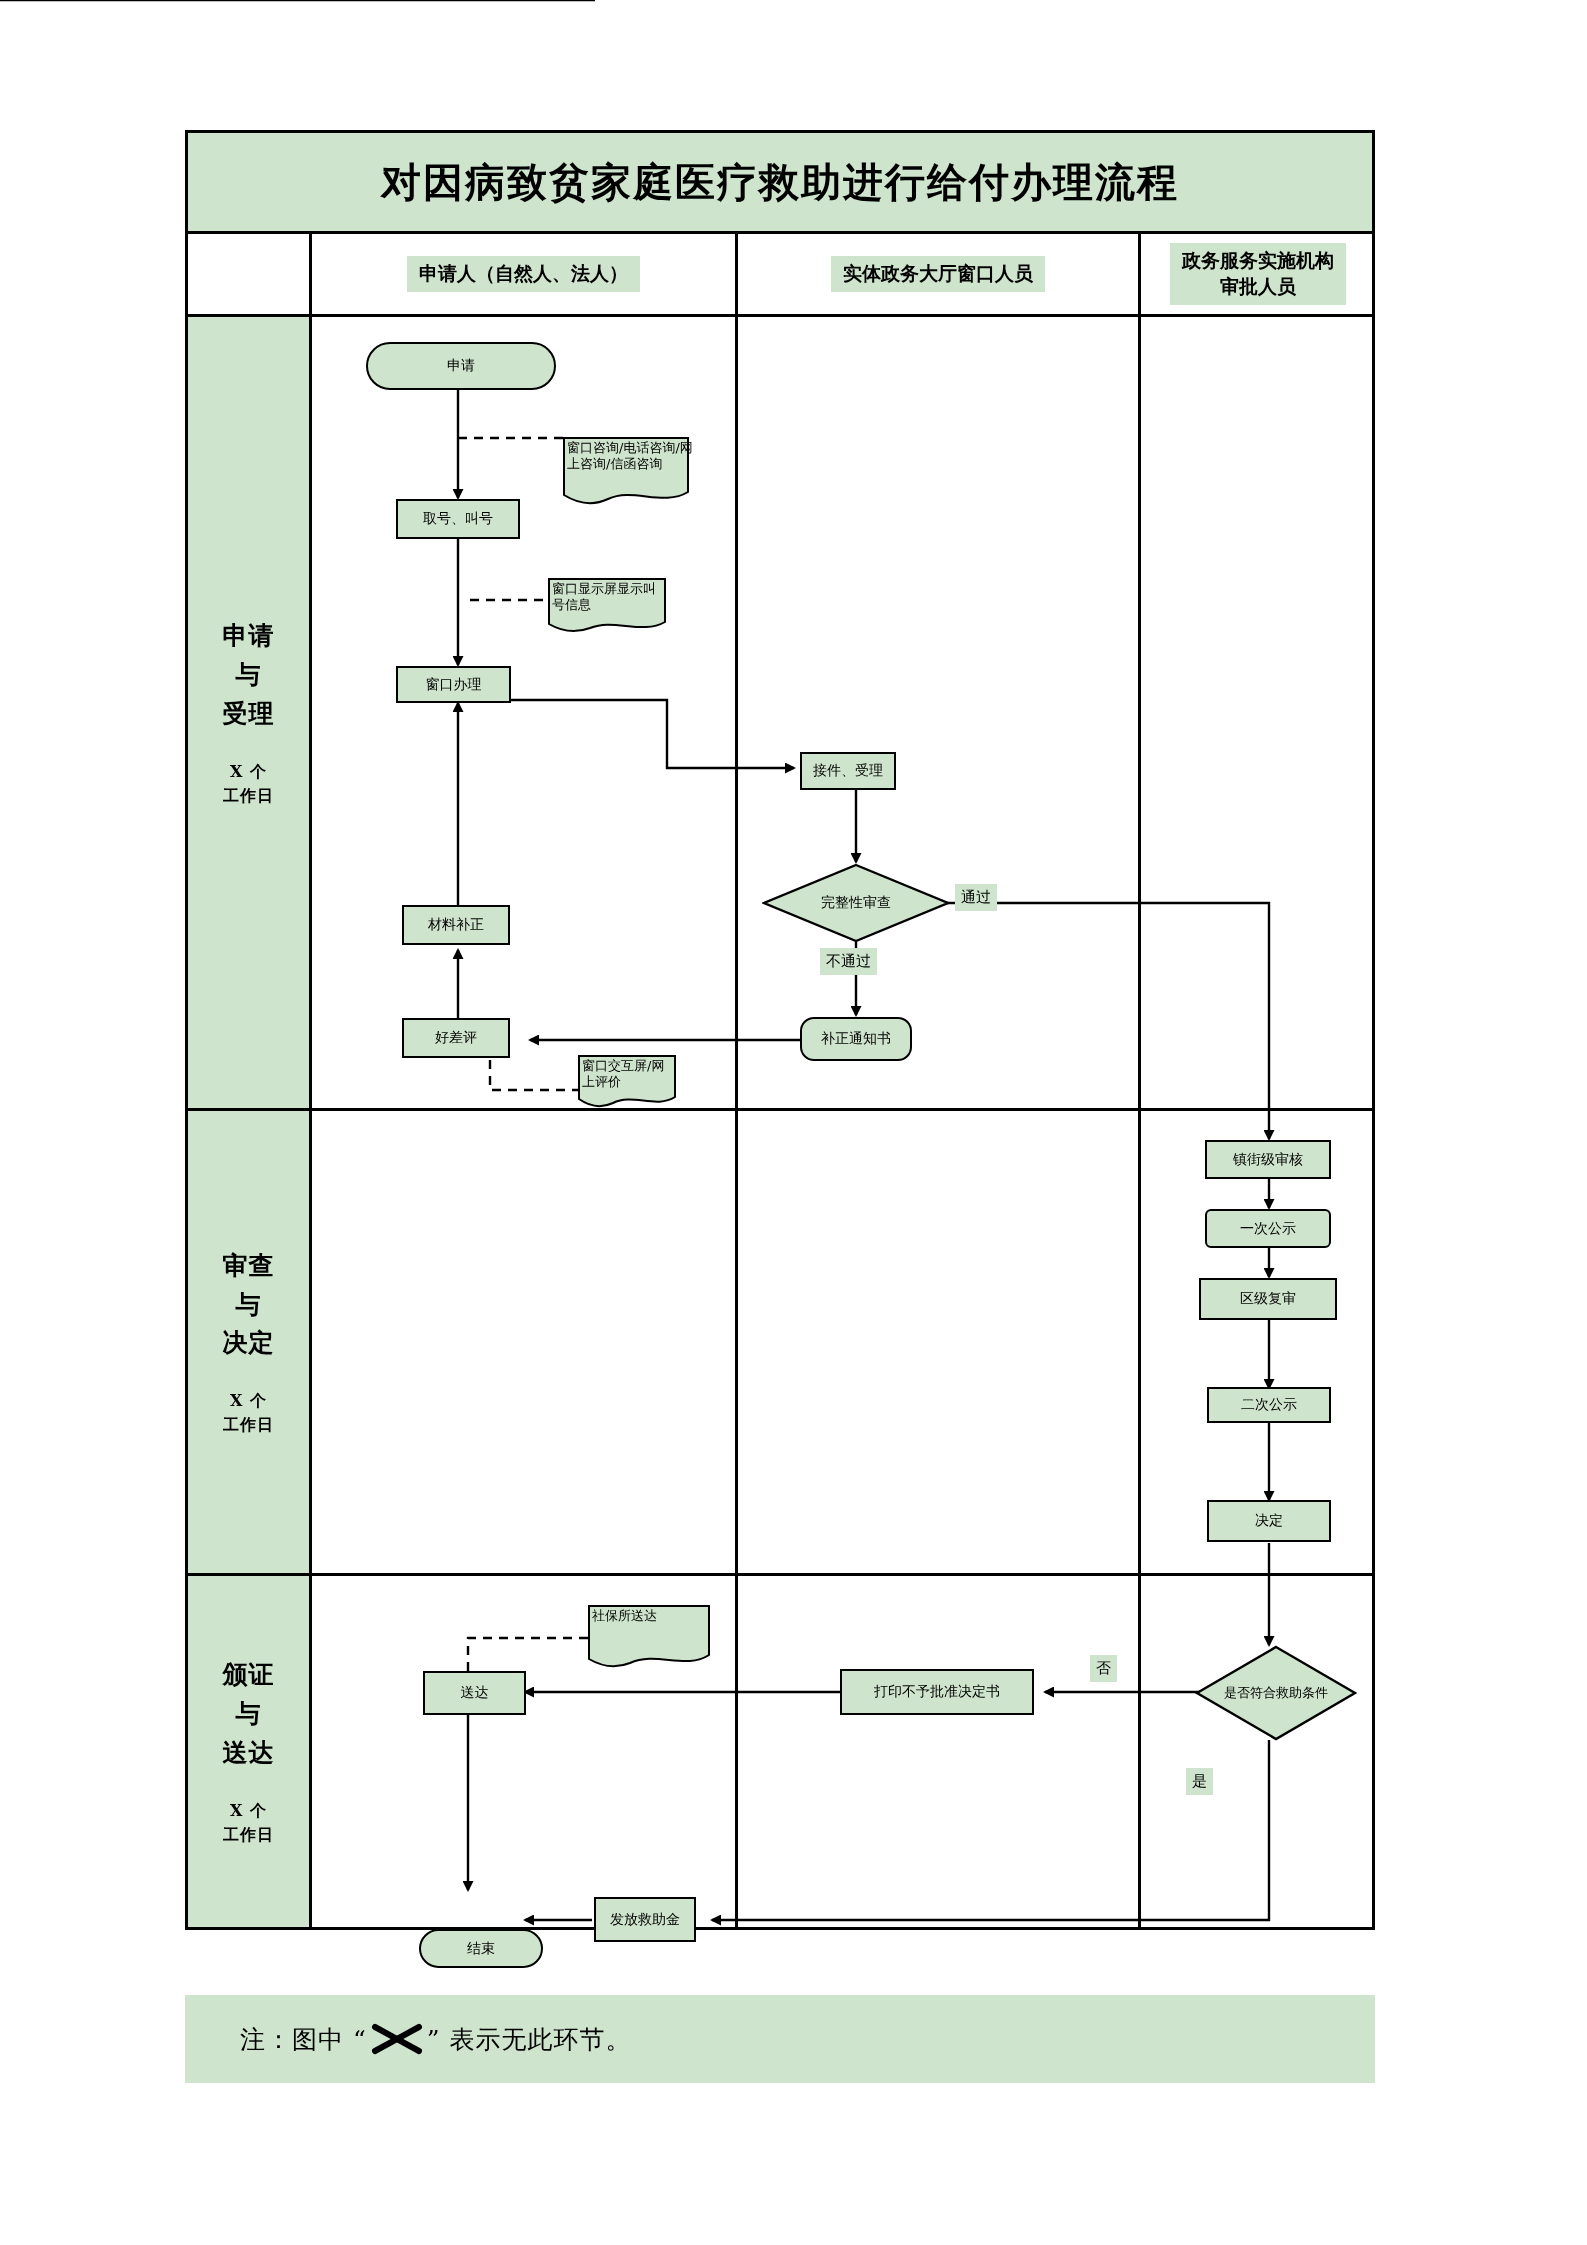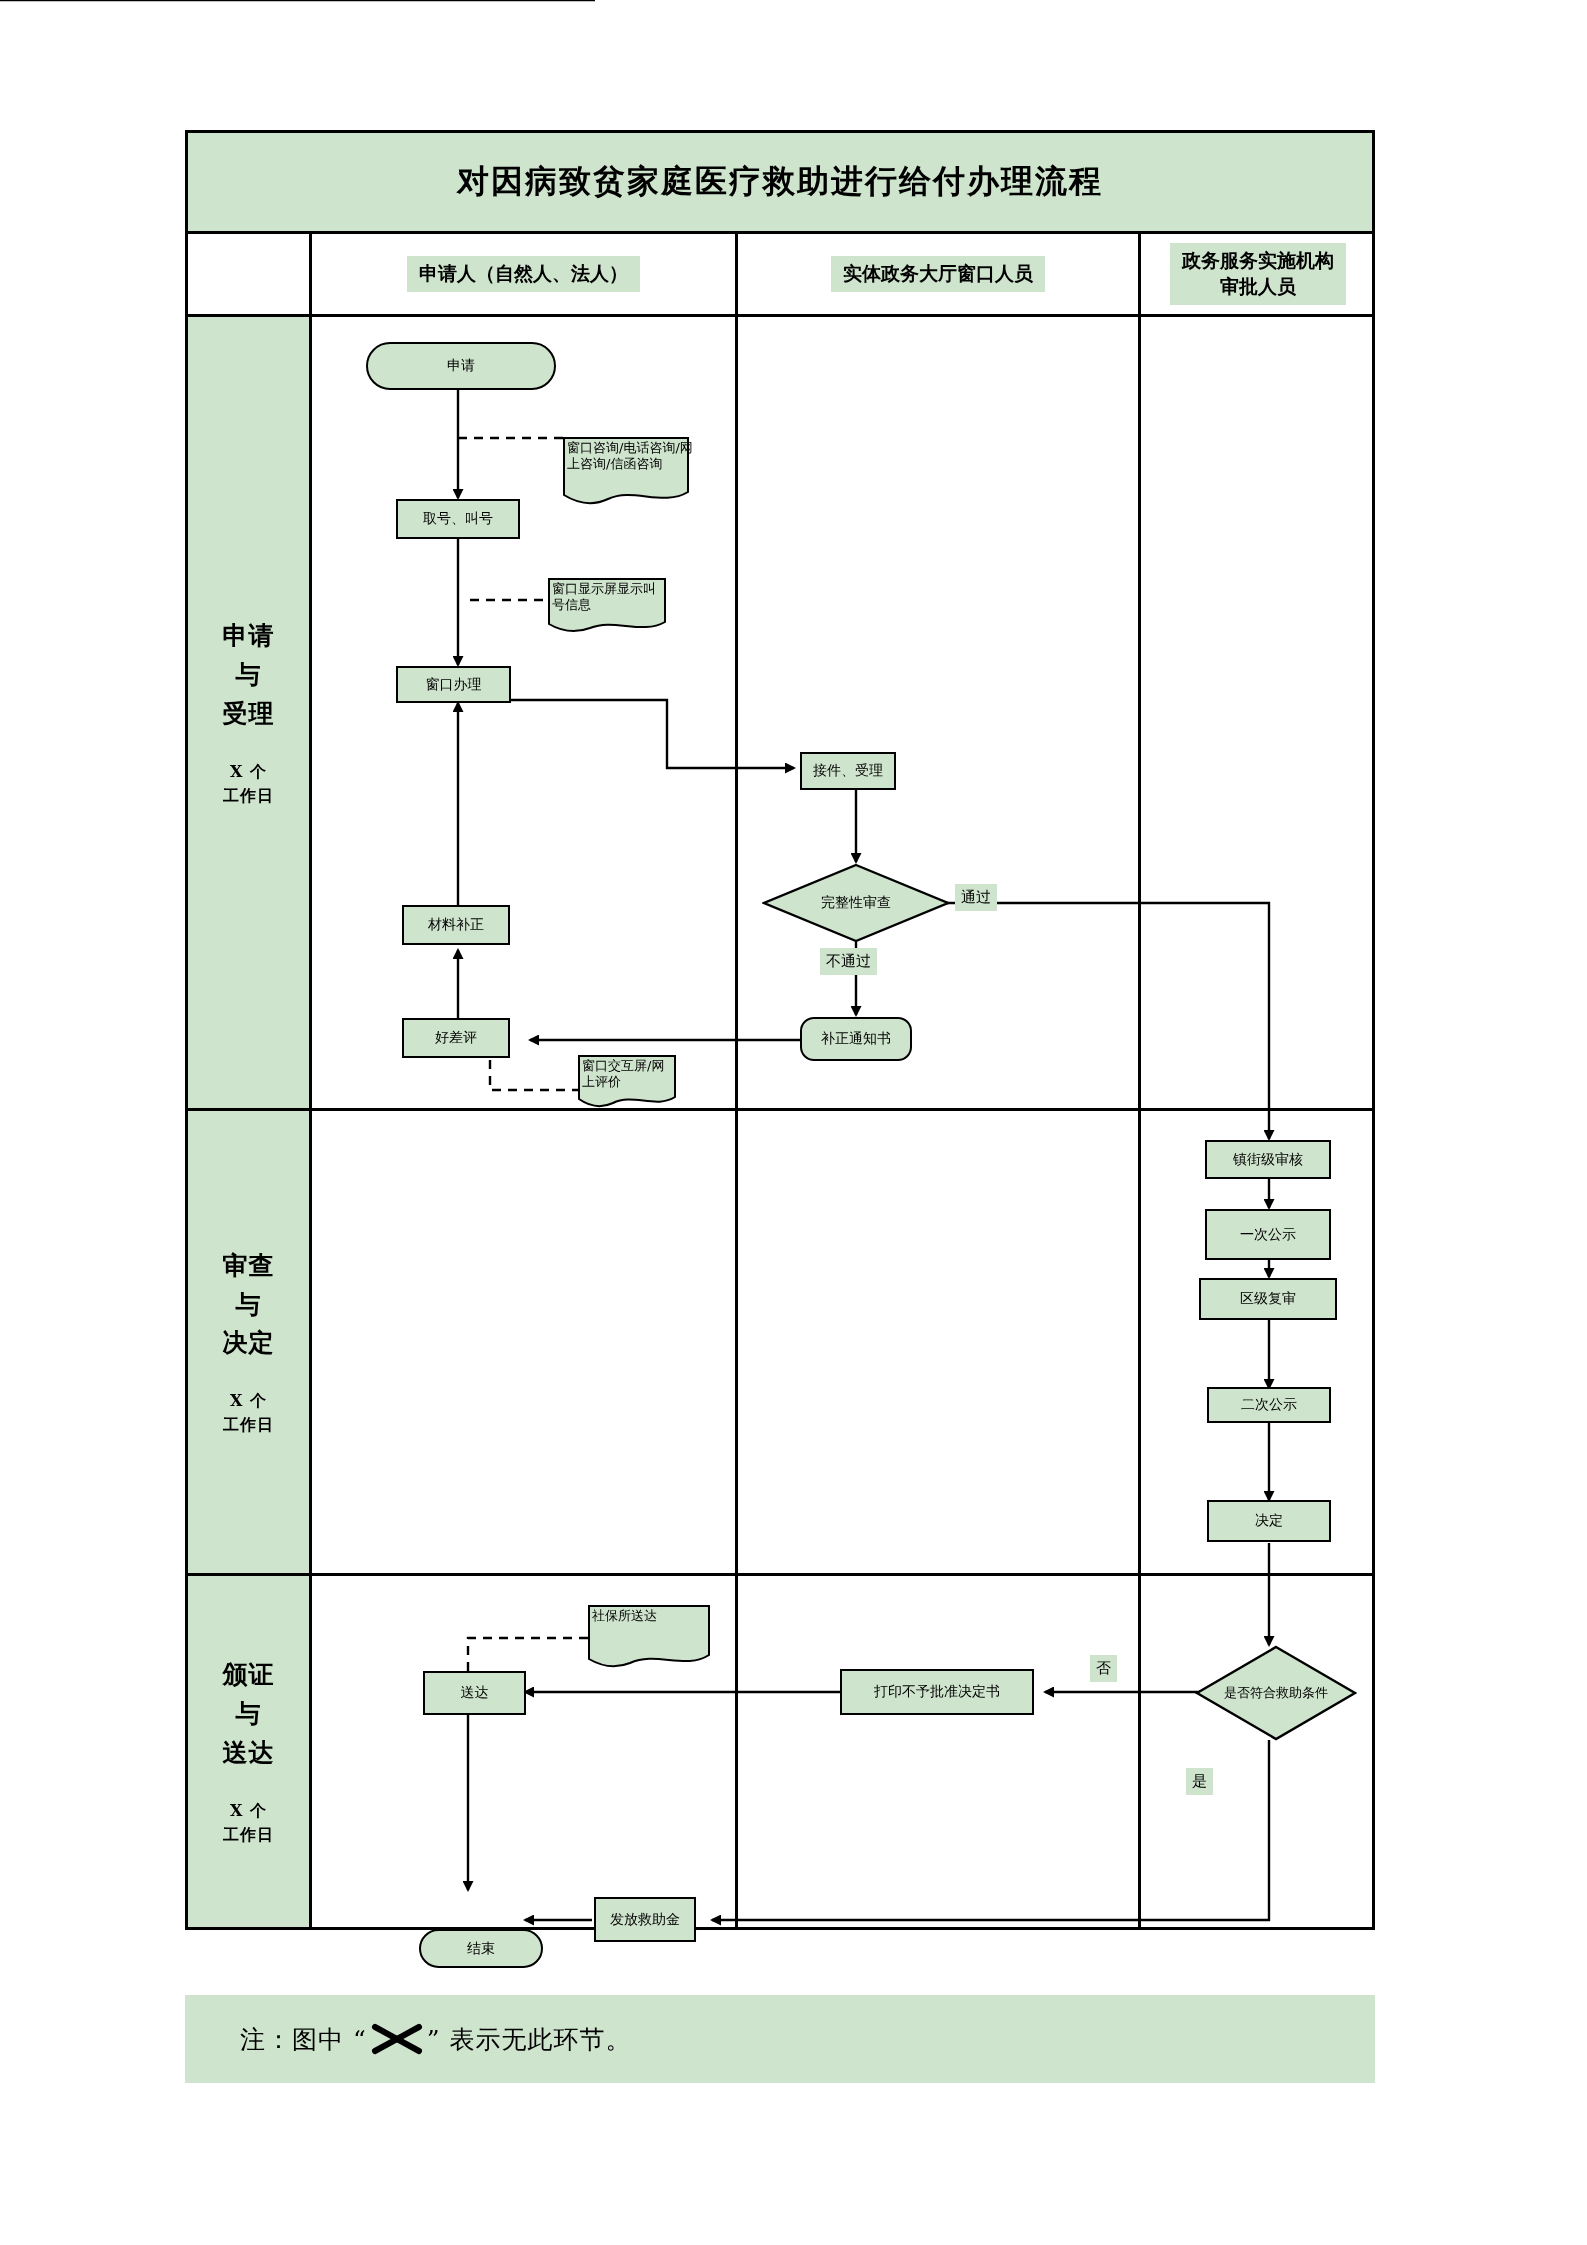--- a/index.html
+++ b/index.html
@@ -40,21 +40,21 @@
     width: 1184px;
     height: 98px;
     background: #cfe4cd;
     display: flex;
     align-items: center;
     justify-content: center;
     box-sizing: border-box;
   }
   .title-cell .t {
     font-family: "DejaVu Serif", "Liberation Serif", serif;
-    font-size: 32px;
+    font-size: 40px;
     font-weight: bold;
     letter-spacing: 2px;
     color: #000;
   }
 
   
   .hline {
     position: absolute;
     background: #000;
     height: 3px;
@@ -369,21 +369,21 @@
   </div>
 
   <div class="node" style="left:840px; top:1669px; width:194px; height:46px;">
     <span>打印不予批准决定书</span>
   </div>
 
   <div class="node" style="left:1205px; top:1140px; width:126px; height:39px;">
     <span>镇街级审核</span>
   </div>
 
-  <div class="node" style="left:1205px; top:1209px; width:126px; height:51px;">
+  <div class="node" style="left:1205px; top:1209px; width:126px; height:39px;border-radius:6px;">
     <span>一次公示</span>
   </div>
 
   <div class="node" style="left:1199px; top:1278px; width:138px; height:42px;">
     <span>区级复审</span>
   </div>
 
   <div class="node" style="left:1207px; top:1387px; width:124px; height:36px;">
     <span>二次公示</span>
   </div>

